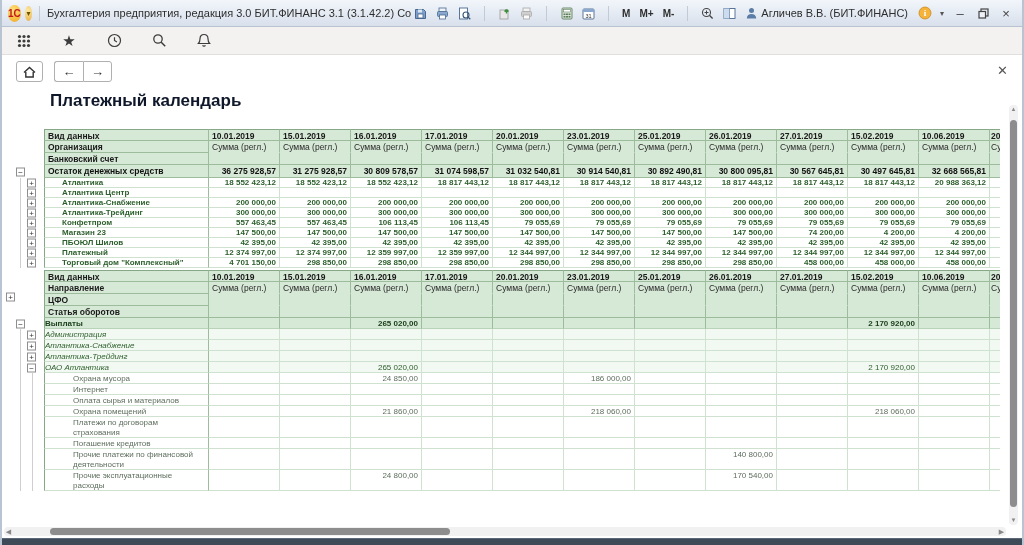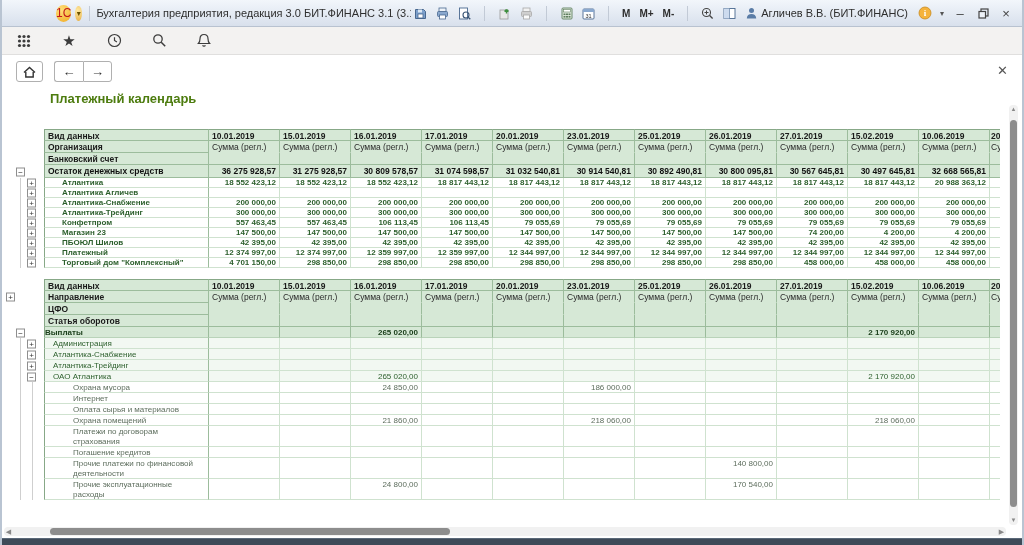--- a/index.html
+++ b/index.html
@@ -5,21 +5,21 @@
   * { margin:0; padding:0; box-sizing:border-box; }
   body { font-family:"Liberation Sans", sans-serif; background:#888; }
   .window { position:relative; width:1024px; height:545px; background:#fff;
     border-left:2px solid #b9c4d2; border-right:2px solid #b9c4d2; overflow:hidden; }
 
   
   .titlebar { height:27px; background:linear-gradient(#f2f6fb,#d8e0ec);
     border-bottom:1px solid #b8c2d0; display:flex; align-items:center; padding:0 6px; }
   .logo-1c { width:17px; height:17px; border-radius:50%;
     background:radial-gradient(circle at 35% 30%, #ffe07a, #f0a820);
-    color:#c21a1a; font-size:12px; font-weight:normal; display:flex; align-items:center; justify-content:center;margin-left:48px; }
+    color:#c21a1a; font-size:10px; font-weight:bold; display:flex; align-items:center; justify-content:center; }
   .logo-dd { width:15px; height:15px; border-radius:50%; margin-left:4px;
     background:radial-gradient(circle at 35% 30%, #ffe9a0, #e8b24a);
     color:#6b5200; font-size:8px; display:flex; align-items:center; justify-content:center; }
   .tbsep { width:1px; height:15px; background:#c2cad6; margin:0 7px; }
   .tb-title { font-size:11px; color:#2e2e2e; white-space:nowrap; overflow:hidden; }
   .tb-right { margin-left:auto; display:flex; align-items:center; gap:3px; }
   .tbtn { width:19px; height:19px; display:flex; align-items:center; justify-content:center;
     border-radius:2px; }
   .tbtn.mem { width:auto; padding:0 3px; font-size:10px; font-weight:bold; color:#2e2e2e; }
   .user-chip { display:flex; align-items:center; gap:4px; font-size:11px; color:#2e2e2e; padding:0 4px; white-space:nowrap; }
@@ -37,26 +37,26 @@
   .navrow { position:absolute; top:6px; left:14px; display:flex; gap:11px; }
   .navbtn { height:21px; background:#fff; border:1px solid #b0b0b0; border-radius:3px;
     display:flex; align-items:center; justify-content:center; }
   .homebtn { width:27px; }
   .histbtns { display:flex; }
   .histbtns .nb { width:29px; height:21px; border:1px solid #b0b0b0; background:#fff;
     display:flex; align-items:center; justify-content:center; font-size:13px; font-weight:bold; color:#333; }
   .histbtns .nb:first-child { border-radius:3px 0 0 3px; border-right:none; }
   .histbtns .nb:last-child { border-radius:0 3px 3px 0; }
   .form-close { position:absolute; top:10px; right:14px; font-size:13px; color:#555; line-height:12px; }
-  .form-title { position:absolute; top:36px; left:48px; font-size:13px; font-weight:bold; color:#4d7c0f; }
+  .form-title { position:absolute; top:36px; left:48px; font-size:17px; font-weight:bold; color:#0f172a; }
   .outer-exp { position:absolute; top:64px; left:4px; }
 
   
   .content { position:absolute; top:74px; left:12px; right:22px; bottom:14px; overflow:hidden; }
-  .tbl { width:-moz-fit-content; width:fit-content; margin-bottom:11px; }
+  .tbl { width:-moz-fit-content; width:fit-content; margin-bottom:2px; }
   .trow { display:flex; }
   .gut { position:relative; width:30px; flex:none; }
   .vln { position:absolute; top:0; bottom:0; width:1px; background:#cfcfcf; }
   .exp { position:absolute; top:50%; transform:translateY(-50%); width:9px; height:9px;
     border:1px solid #8e8e8e; background:#fff; color:#333; font-size:8px; line-height:7px;
     text-align:center; font-weight:normal; }
   .cell { border-right:1px solid #cfe2cf; border-bottom:1px solid #cfe2cf;
     padding:0 3px; overflow:hidden; white-space:nowrap; flex:none; }
   .lab { width:165px; border-left:1px solid #87a887; border-right:1px solid #9cbc9c; }
   .val { width:71px; text-align:right; }
@@ -74,21 +74,21 @@
     font-weight:bold; color:#111; border-right-color:#9cbc9c; border-bottom-color:#9cbc9c; }
   .orgrow .cell { height:10px; line-height:10px; font-size:8px; color:#2c5f2c; font-weight:bold; }
   .orglab { padding-left:17px; }
   
   .t2 .cell { height:11px; line-height:11px; font-size:8px; }
   .t2.two .cell { height:21px; }
   .t2group .cell { background:#d6e8d6; font-weight:bold; color:#1c401c;
     border-right-color:#9cbc9c; border-bottom-color:#b9d3b9; }
   .t2sub .cell { background:#f2f8f2; color:#2c5f2c; }
   .t2leaf .cell { background:#fff; color:#5e6e5e; }
-  .ind1 { padding-left:0; } .ind2 { padding-left:8px; } .ind3 { padding-left:28px; }
+  .ind1 { padding-left:0; } .ind2 { padding-left:0;font-style:italic; } .ind3 { padding-left:28px; }
   .wrap { white-space:normal; line-height:10px !important; padding-top:1px; }
 
   
   .hscroll { position:absolute; left:2px; right:16px; bottom:2px; height:9px; background:#f1f1f1; border-radius:4px; }
   .hthumb { position:absolute; left:46px; width:400px; top:1px; bottom:1px; background:#8d8d8d; border-radius:4px; }
   .harrow { position:absolute; top:0; width:9px; height:9px; font-size:7px; line-height:9px; color:#888; text-align:center; }
   .vscroll { position:absolute; right:4px; top:50px; bottom:13px; width:9px; background:#f1f1f1; border-radius:4px; }
   .vthumb { position:absolute; top:15px; bottom:18px; left:1px; right:1px; background:#8d8d8d; border-radius:4px; }
   .varrow { position:absolute; left:0; width:9px; height:9px; font-size:6px; line-height:9px; color:#888; text-align:center; }
 
@@ -383,21 +383,21 @@
             <div class="cell val">18 817 443,12</div>
             <div class="cell val">18 817 443,12</div>
             <div class="cell val">20 988 363,12</div>
             <div class="cell part"></div>
           </div>
           <div class="trow drow orgrow">
             <div class="gut">
               <div class="vln" style="left: 6px;"></div>
               <div class="exp" style="left: 13px;">+</div>
             </div>
-            <div class="cell lab orglab">Атлантика Агличев</div>
+            <div class="cell lab orglab">Атлантика Центр</div>
             <div class="cell val"></div>
             <div class="cell val"></div>
             <div class="cell val"></div>
             <div class="cell val"></div>
             <div class="cell val"></div>
             <div class="cell val"></div>
             <div class="cell val"></div>
             <div class="cell val"></div>
             <div class="cell val"></div>
             <div class="cell val"></div>

